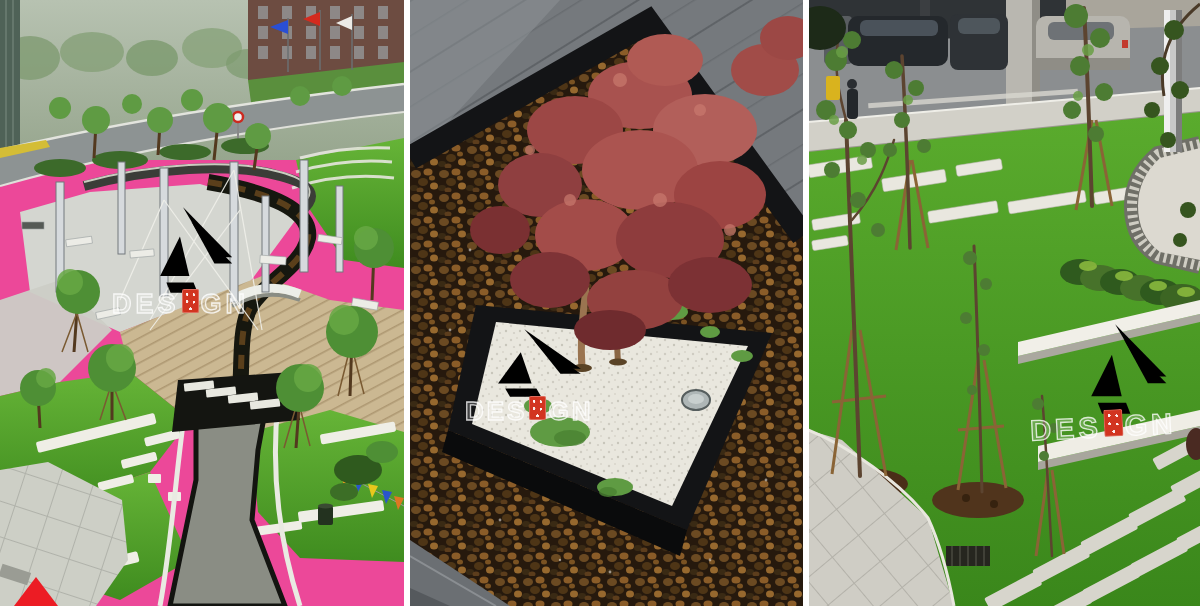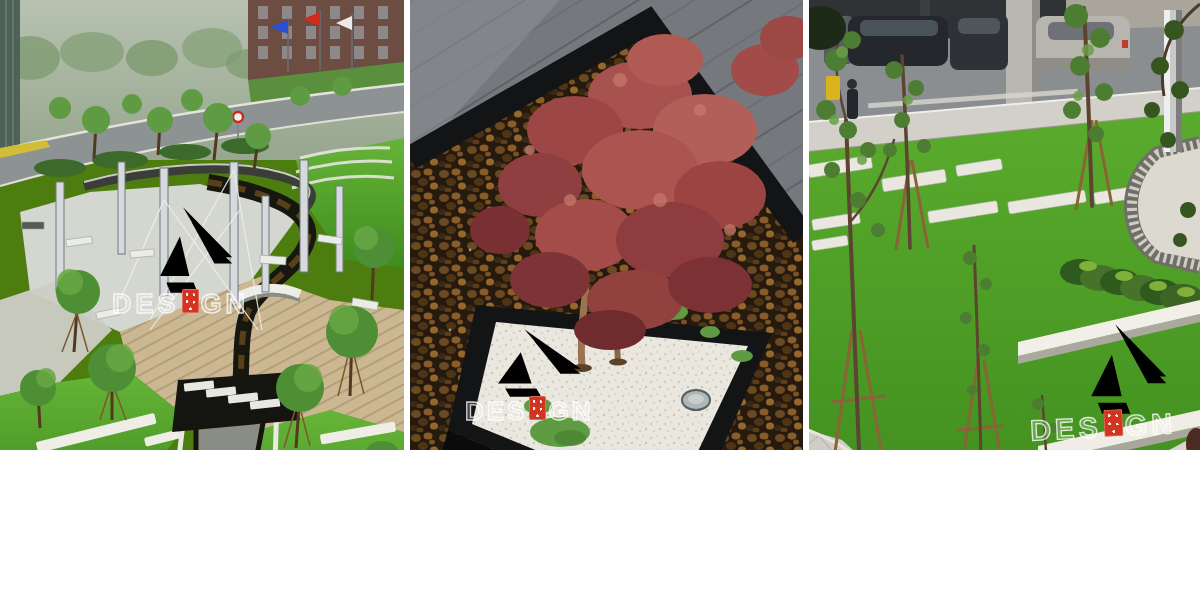--- a/index.html
+++ b/index.html
@@ -1,16 +1,16 @@
 <!DOCTYPE html>
 <html><head>
 <meta charset="utf-8">
 <style>
   html,body{margin:0;padding:0;background:#ffffff;}
-  .stage{position:relative;width:1200px;height:450px;background:#4d7c0f;overflow:hidden;
+  .stage{position:relative;width:1200px;height:606px;background:#ec4899;overflow:hidden;
          font-family:"Liberation Sans",sans-serif;}
   .panel{position:absolute;top:0;height:606px;overflow:hidden;margin:0;padding:0;}
   .panel svg{position:absolute;left:0;top:0;display:block;}
   .panel-left{left:0;width:404px;}
   .panel-mid{left:410px;width:393px;}
   .panel-right{left:808px;width:392px;}
   .gutter{position:absolute;top:0;width:6px;height:606px;background:#ffffff;z-index:3;}
   .g1{left:404px;} .g2{left:803px;}
   
   .wm{position:absolute;z-index:2;pointer-events:none;}

